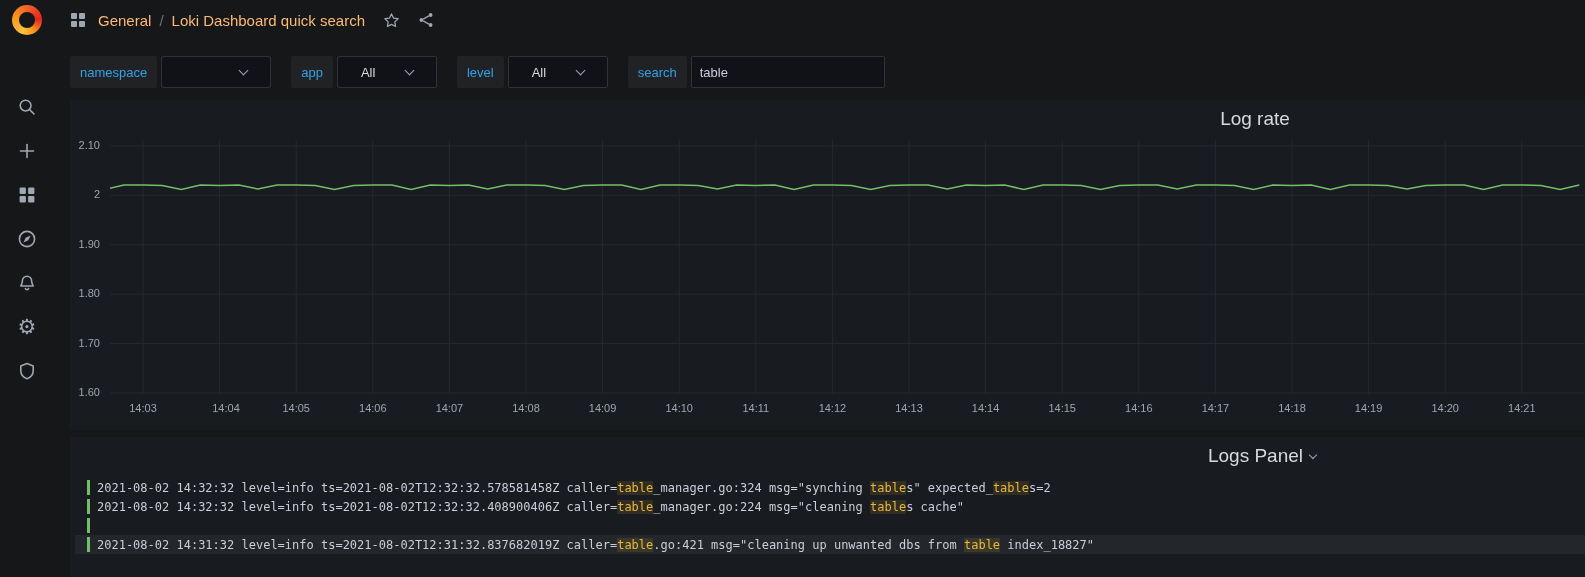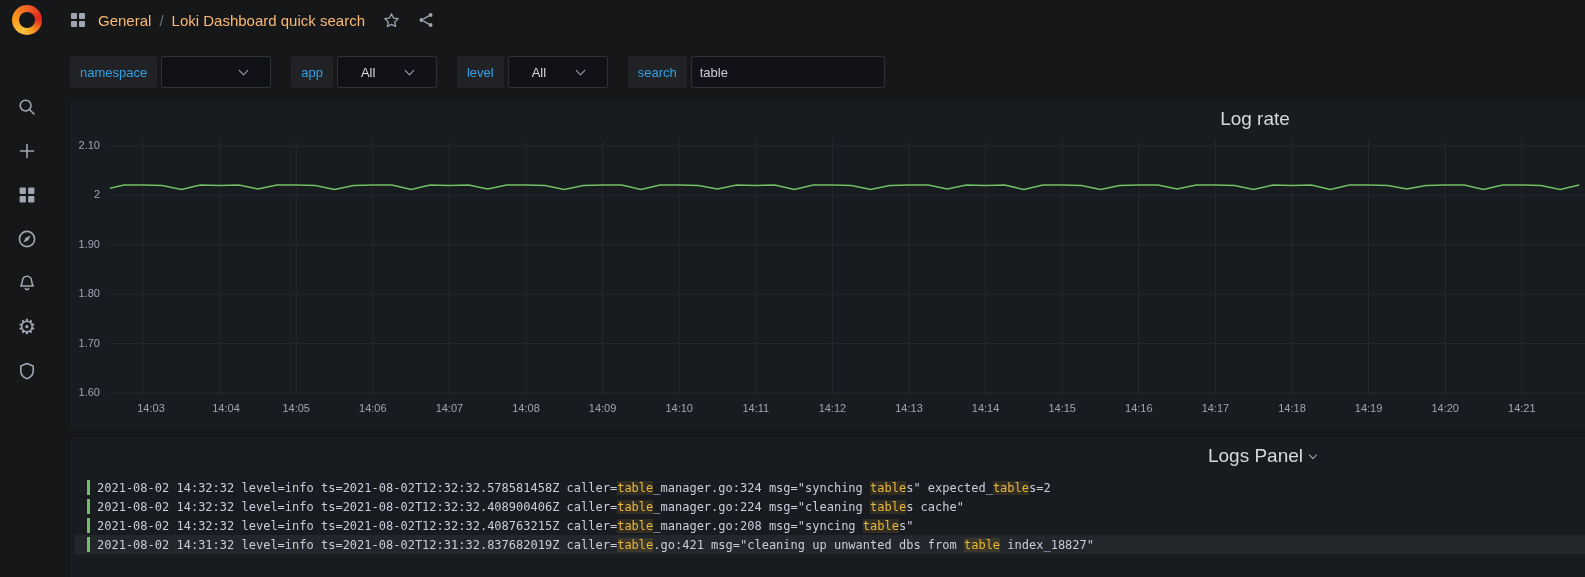--- a/index.html
+++ b/index.html
@@ -207,21 +207,21 @@
         </g>
         <polyline points="-5.3,49.5 13.9,45.0 33.0,45.0 52.1,45.5 71.3,49.5 90.4,45.0 109.6,45.5 128.8,45.0 147.9,49.0 167.0,45.0 186.2,45.0 205.3,45.5 224.5,49.5 243.6,45.5 262.8,45.0 281.9,45.0 301.1,49.5 320.3,45.0 339.4,45.5 358.5,45.0 377.7,49.0 396.8,45.0 416.0,45.0 435.1,45.5 454.3,49.5 473.4,45.5 492.6,45.0 511.7,45.0 530.9,49.5 550.0,45.0 569.2,45.0 588.3,45.5 607.5,49.0 626.6,45.0 645.8,45.5 664.9,45.0 684.1,49.5 703.3,45.0 722.4,45.0 741.5,45.5 760.7,49.5 779.8,45.5 799.0,45.0 818.1,45.0 837.3,49.0 856.4,45.0 875.6,45.5 894.7,45.0 913.9,49.5 933.0,45.0 952.2,45.0 971.3,45.5 990.5,49.5 1009.6,45.5 1028.8,45.0 1047.9,45.0 1067.1,49.0 1086.3,45.0 1105.4,45.0 1124.5,45.5 1143.7,49.5 1162.8,45.0 1182.0,45.5 1201.1,45.0 1220.3,49.5 1239.4,45.0 1258.6,45.0 1277.8,45.5 1296.9,49.0 1316.0,45.5 1335.2,45.0 1354.3,45.0 1373.5,49.5 1392.6,45.0 1411.8,45.0 1430.9,45.5 1450.1,49.5 1469.3,45.0" fill="none" stroke="#73bf69" stroke-width="1.5"></polyline>
       </svg>
     <div id="axes">
         <div class="y-tick" style="top: 39px;">2.10</div>
         <div class="y-tick" style="top: 88.4px;">2</div>
         <div class="y-tick" style="top: 137.8px;">1.90</div>
         <div class="y-tick" style="top: 187.2px;">1.80</div>
         <div class="y-tick" style="top: 236.6px;">1.70</div>
         <div class="y-tick" style="top: 286px;">1.60</div>
-        <div class="x-tick" style="left: 81px;">14:03</div>
+        <div class="x-tick" style="left: 73px;">14:03</div>
         <div class="x-tick" style="left: 156px;">14:04</div>
         <div class="x-tick" style="left: 226.2px;">14:05</div>
         <div class="x-tick" style="left: 302.8px;">14:06</div>
         <div class="x-tick" style="left: 379.4px;">14:07</div>
         <div class="x-tick" style="left: 456px;">14:08</div>
         <div class="x-tick" style="left: 532.6px;">14:09</div>
         <div class="x-tick" style="left: 609.2px;">14:10</div>
         <div class="x-tick" style="left: 685.8px;">14:11</div>
         <div class="x-tick" style="left: 762.4px;">14:12</div>
         <div class="x-tick" style="left: 839px;">14:13</div>
@@ -245,21 +245,20 @@
         <div class="log-row">
           <span class="log-bar"></span>
           <span class="log-text"><span>2021-08-02 14:32:32 level=info ts=2021-08-02T12:32:32.578581458Z caller=</span><span class="hl">table</span><span>_manager.go:324 msg="synching </span><span class="hl">table</span><span>s" expected_</span><span class="hl">table</span><span>s=2</span></span>
         </div>
         <div class="log-row">
           <span class="log-bar"></span>
           <span class="log-text"><span>2021-08-02 14:32:32 level=info ts=2021-08-02T12:32:32.408900406Z caller=</span><span class="hl">table</span><span>_manager.go:224 msg="cleaning </span><span class="hl">table</span><span>s cache"</span></span>
         </div>
         <div class="log-row">
           <span class="log-bar"></span>
-          <span class="log-text"><span>2021-08-02 14:32:32 level=info ts=2021-08-02T12:32:32.408763215Z caller=</span><span class="hl">table</span><span>_manager.go:208 msg="syncing </span><span class="hl">table</span><span>s"</span></span>
         </div>
         <div class="log-row hovered">
           <span class="log-bar"></span>
           <span class="log-text"><span>2021-08-02 14:31:32 level=info ts=2021-08-02T12:31:32.837682019Z caller=</span><span class="hl">table</span><span>.go:421 msg="cleaning up unwanted dbs from </span><span class="hl">table</span><span> index_18827"</span></span>
         </div>
       </div>
   </div>
 
 </div>
 

